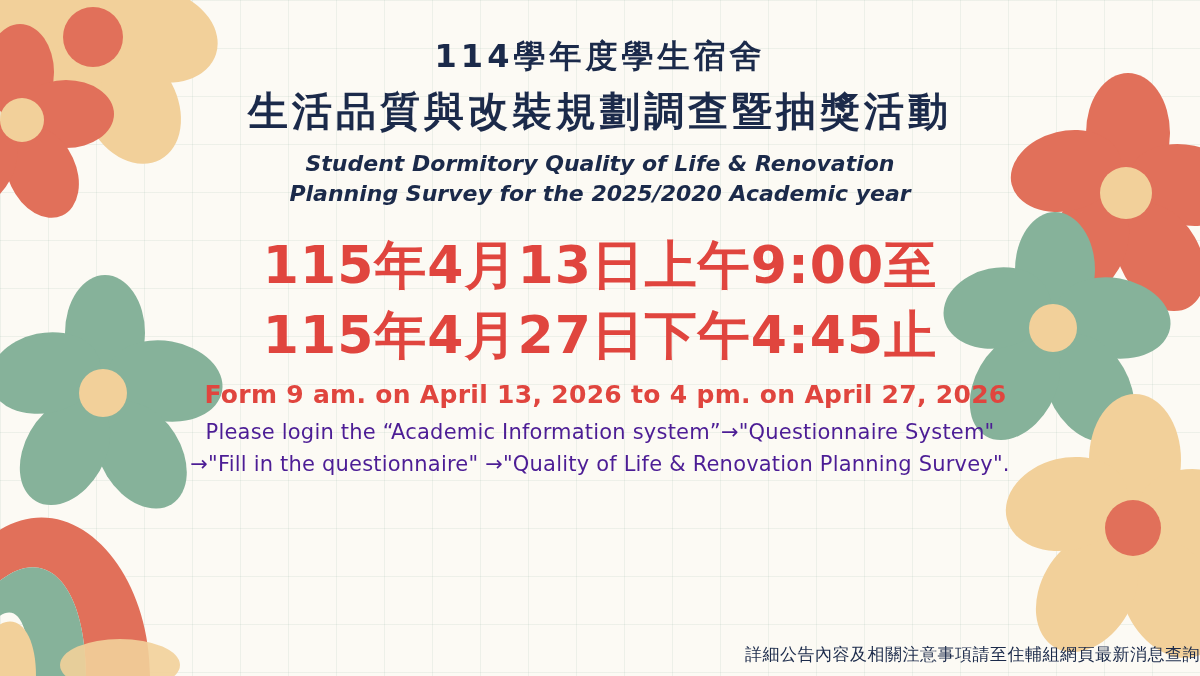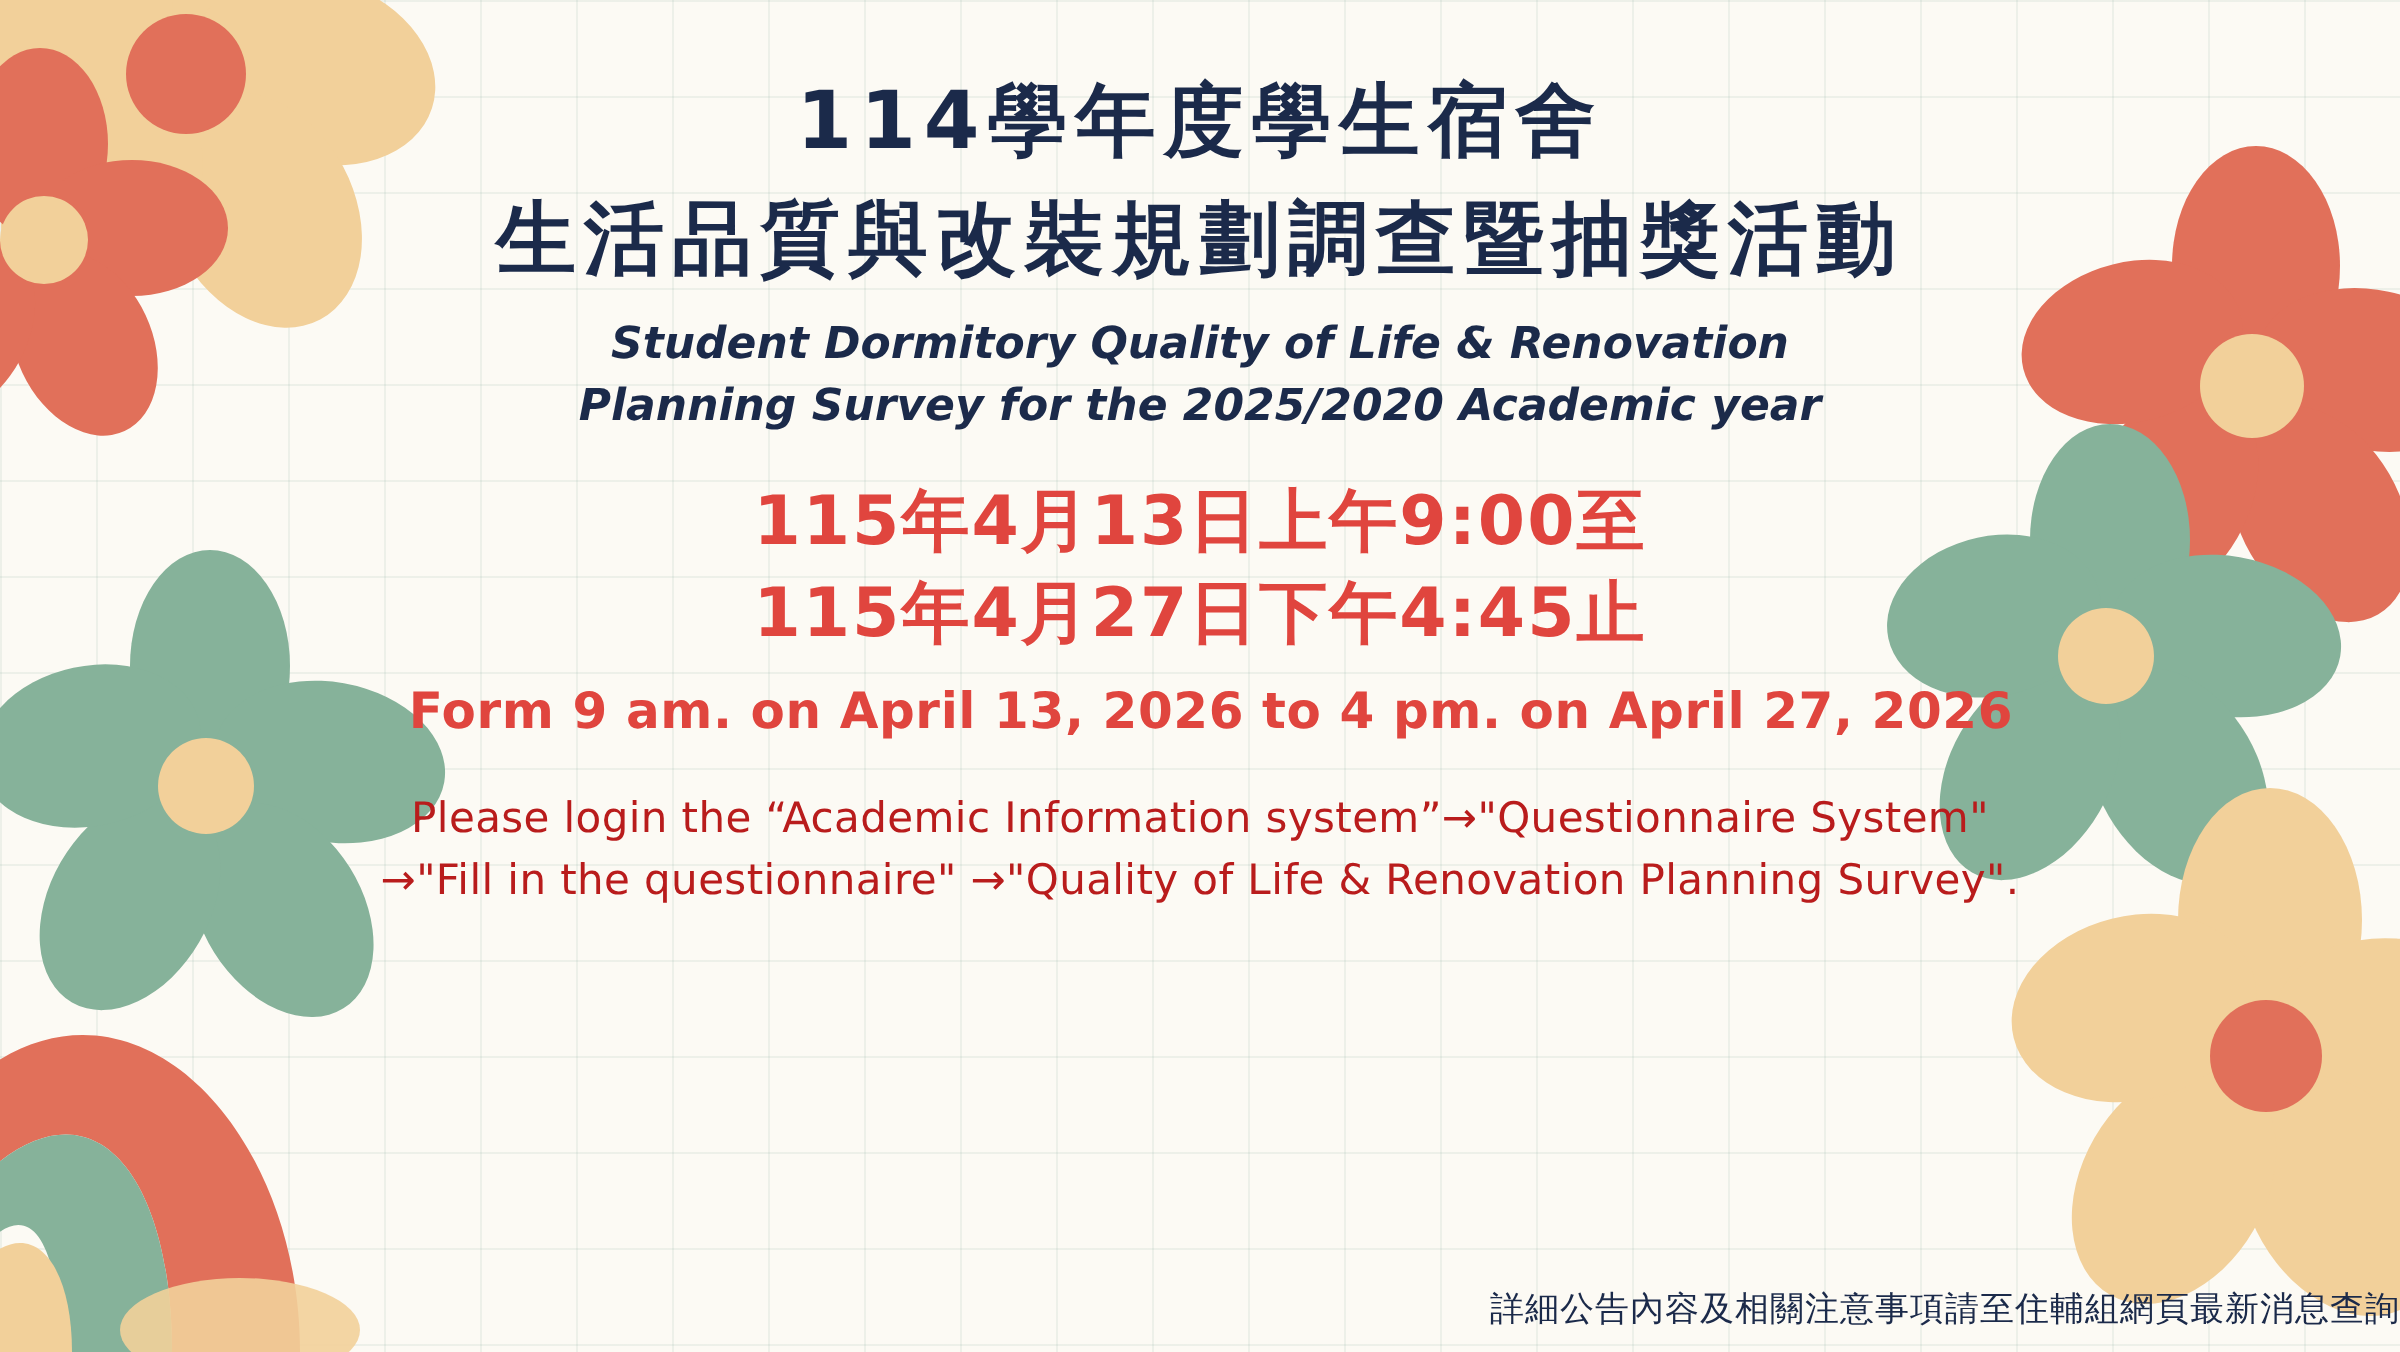--- a/index.html
+++ b/index.html
@@ -49,21 +49,21 @@
   }
 
   .title-zh {
     color: #1b2a4a;
     font-family: "DejaVu Sans", sans-serif;
     font-weight: bold;
     letter-spacing: 4px;
     line-height: 1.18;
   }
   .title-zh .line1 {
-    font-size: 40px;
+    font-size: 32px;
     display: block;
     padding-top: 38px;
   }
   .title-zh .line2 {
     font-size: 40px;
     display: block;
     margin-top: 12px;
   }
 
   .subtitle-en {
@@ -73,21 +73,21 @@
     font-weight: bold;
     font-size: 22px;
     line-height: 1.38;
     margin-top: 14px;
   }
 
   .date-zh {
     color: #e0453e;
     font-family: "DejaVu Sans", sans-serif;
     font-weight: bold;
-    font-size: 34px;
+    font-size: 52px;
     line-height: 1.35;
     margin-top: 20px;
     letter-spacing: 1px;
   }
 
   .path-zh {
     color: #1b2a4a;
     font-family: "DejaVu Sans", sans-serif;
     font-size: 28px;
     line-height: 1.45;
@@ -99,25 +99,25 @@
     color: #e0453e;
     font-family: "DejaVu Sans", sans-serif;
     font-weight: bold;
     font-size: 25px;
     margin-top: 10px;
     letter-spacing: 0.3px;
     padding-left: 11px;
   }
 
   .path-en {
-    color: #b91c1c;
+    color: #4c1d95;
     font-family: "DejaVu Sans", sans-serif;
     font-size: 21px;
     line-height: 1.5;
-    margin-top: 24px;
+    margin-top: 8px;
     letter-spacing: 0.2px;
   }
 
   .footer {
     position: absolute;
     left: 0;
     right: 0;
     bottom: 10px;
     text-align: center;
   }

